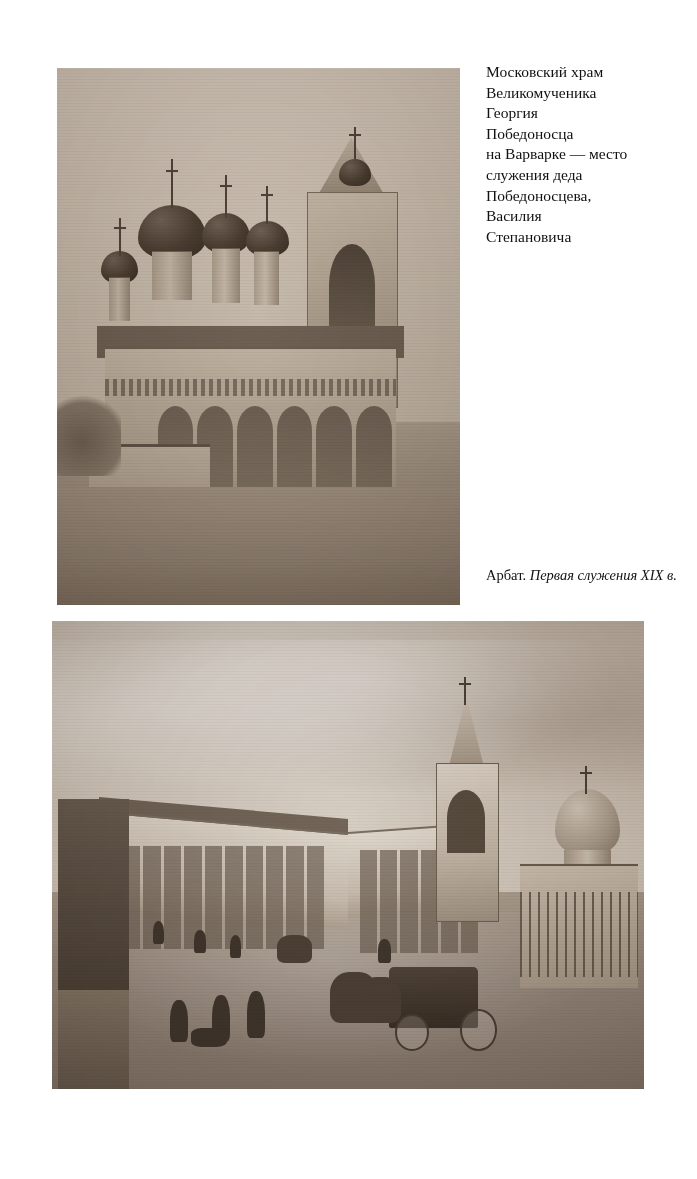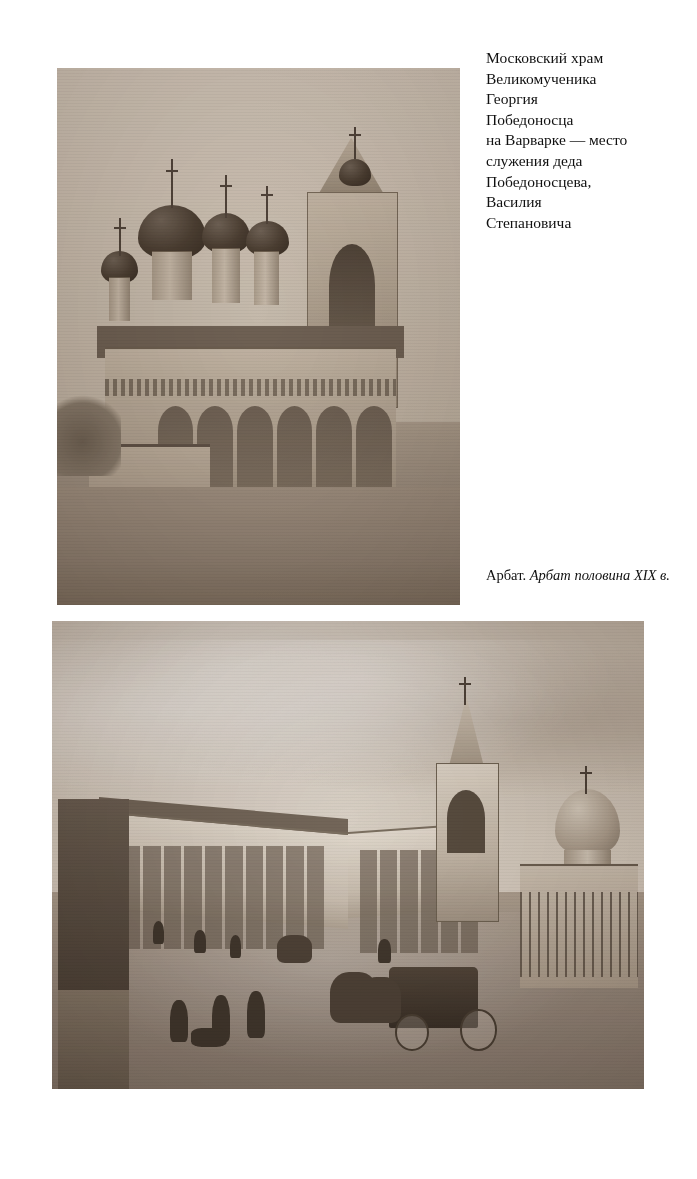--- a/index.html
+++ b/index.html
@@ -26,21 +26,21 @@
   .caption {
     position: absolute;
     font-family: "Liberation Serif", serif;
     font-size: 15.5px;
     line-height: 1.33;
     color: #111111;
     white-space: pre-line;
   }
   #caption-top {
     left: 486px;
-    top: 48px;
+    top: 62px;
     width: 200px;
   }
   #caption-bottom {
     left: 486px;
     top: 566px;
     width: 200px;
     font-size: 14.5px;
     line-height: 1.3;
   }
   .caption .ital {
@@ -423,21 +423,21 @@
   <div class="caption" id="caption-top">Московский храм
 Великомученика
 Георгия
 Победоносца
 на Варварке — место
 служения деда
 Победоносцева,
 Василия
 Степановича</div>
 
-  <div class="caption" id="caption-bottom"><span>Арбат. </span><span class="ital">Арбат половина XIX в.</span></div>
+  <div class="caption" id="caption-bottom"><span>Арбат. </span><span class="ital">Первая служения XIX в.</span></div>
 
   <div class="figure" id="figure-arbat">
     <div class="photo-inner">
       <div class="ar-sky"></div>
       <div class="ar-clouds"></div>
       <div class="ar-street"></div>
 
       <div class="ar-rowleft-roof"></div>
       <div class="ar-rowleft"></div>
       <div class="ar-win" style="left:12%;width:34%;top:48%;">

